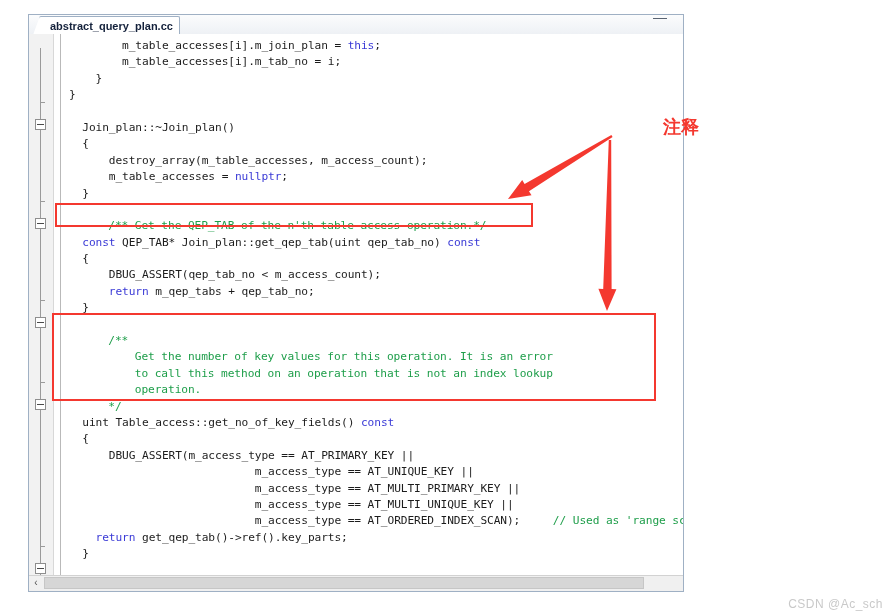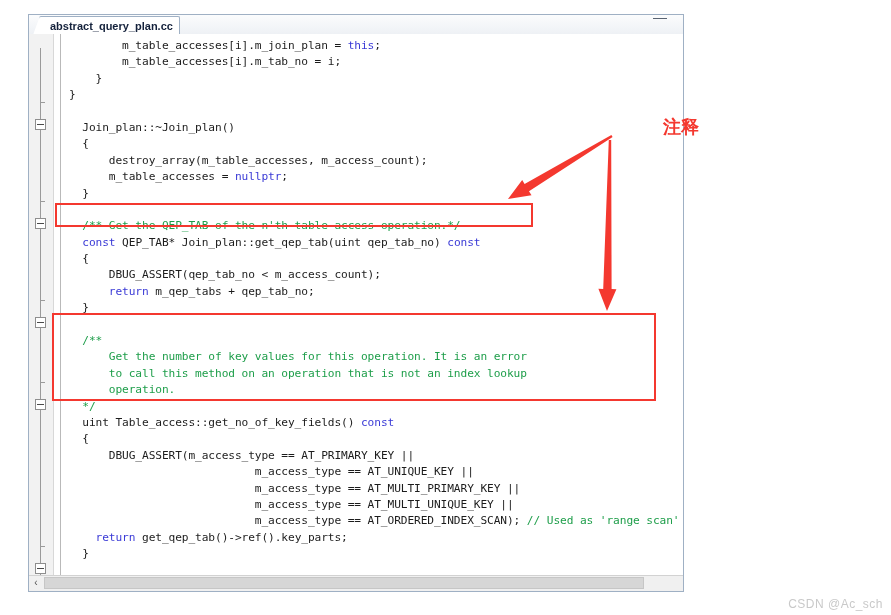--- a/index.html
+++ b/index.html
@@ -76,21 +76,21 @@
   #code-text{
     position:absolute;left:24px;top:0;right:0;bottom:0;
     padding:4px 0 0 0;
     font-family:"DejaVu Sans Mono","Liberation Mono",monospace;
     font-size:11.2px;line-height:16.4px;
     color:#1c1c1c;white-space:pre;
     letter-spacing:-0.1px;
   }
   .ln{height:16.4px;padding-left:16px;}
   .kw{color:#3a3ad6;}
-  .cm{color:#1e9e4a;}
+  .cm{color:#1e9e4a;margin-left:26px;}
   
   #indent-rule{
     position:absolute;left:31px;top:0;bottom:0;width:1px;background:#b9b9b9;
   }
   
   #hscroll{
     position:absolute;left:0;right:0;bottom:0;height:15px;
     background:#f0f0f0;border-top:1px solid #d2d2d2;
   }
   #hscroll-left{

